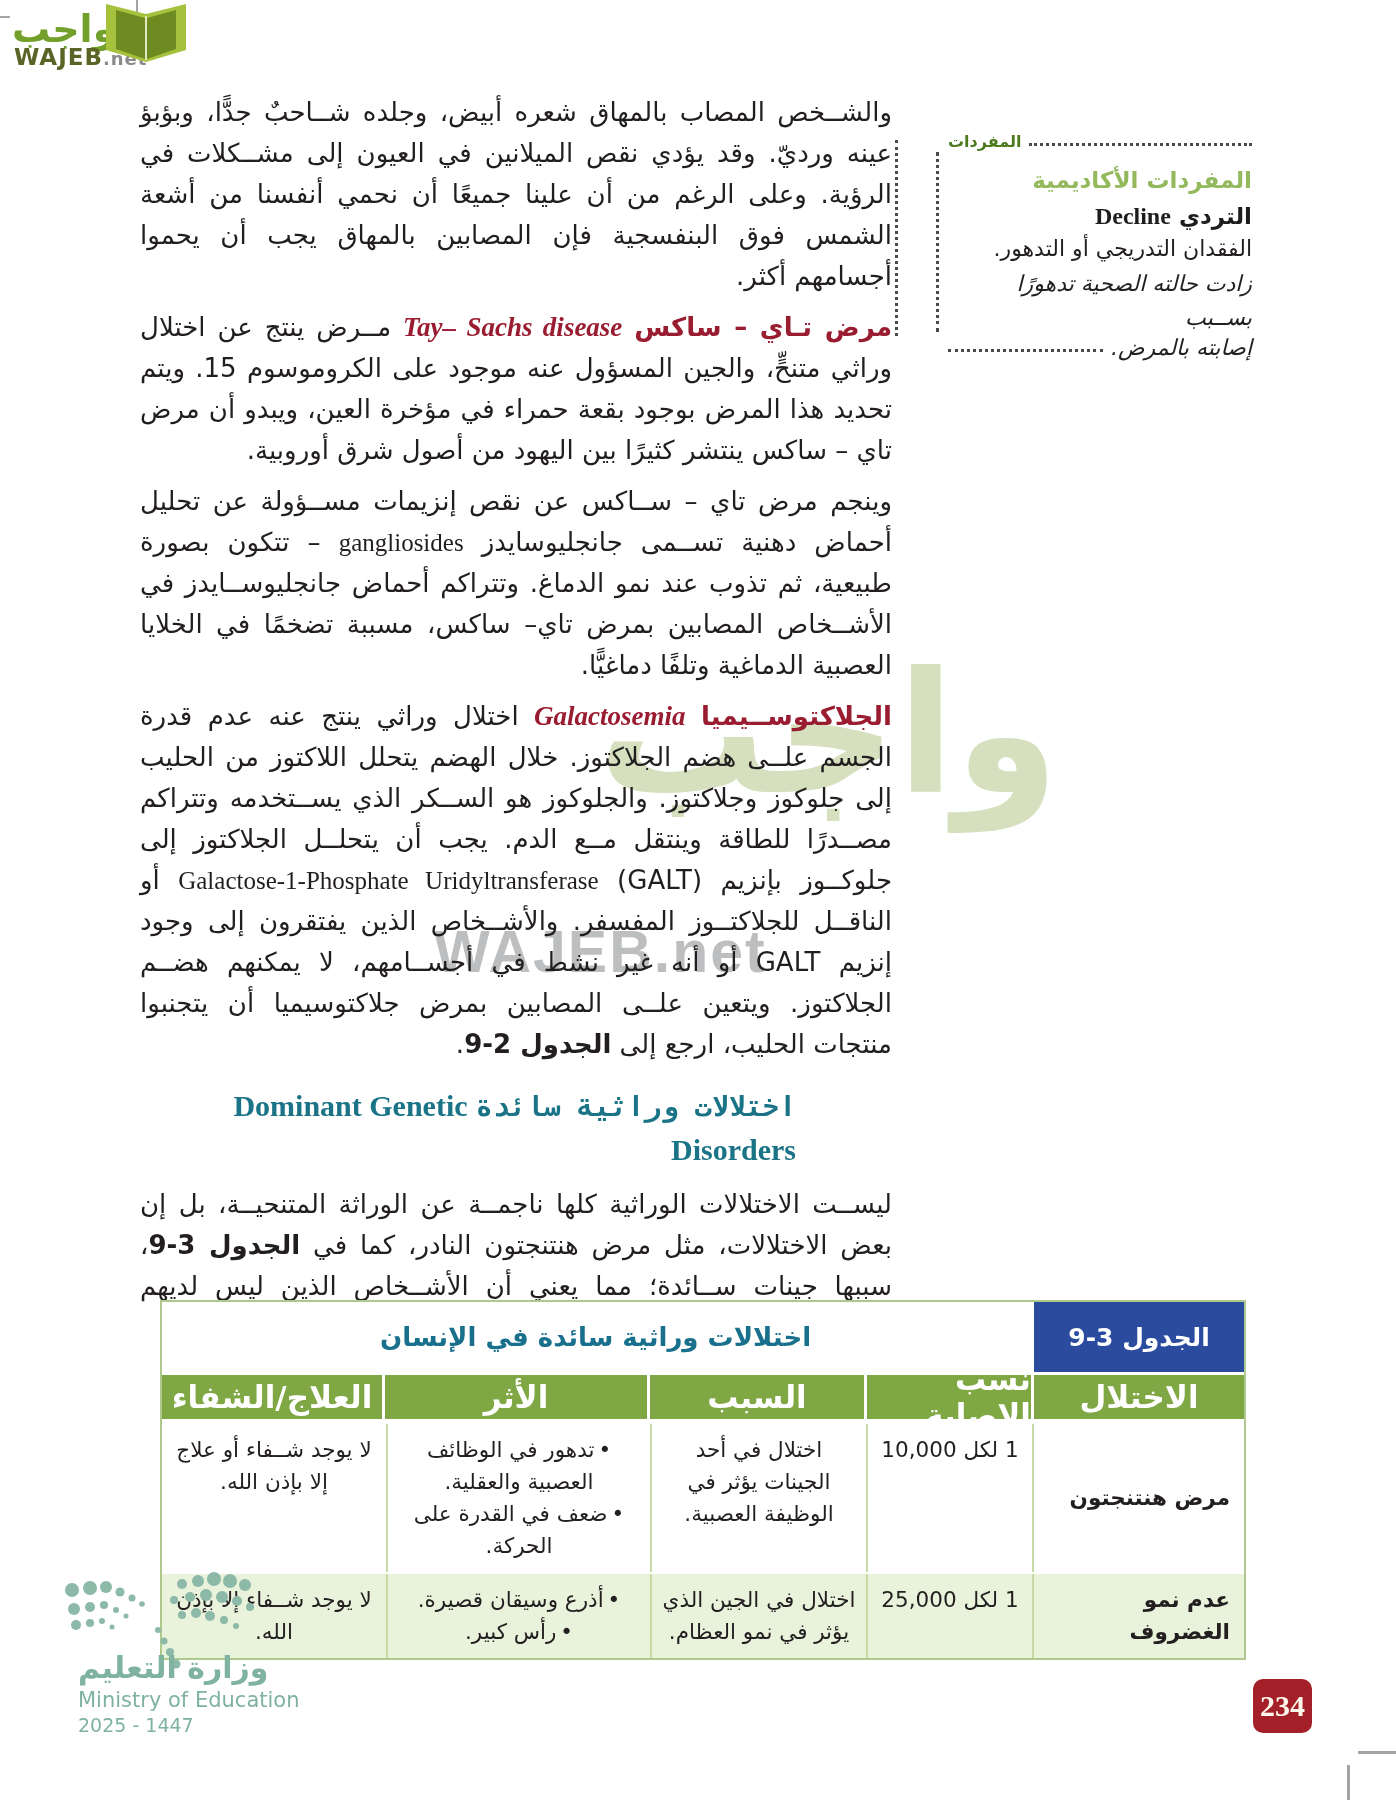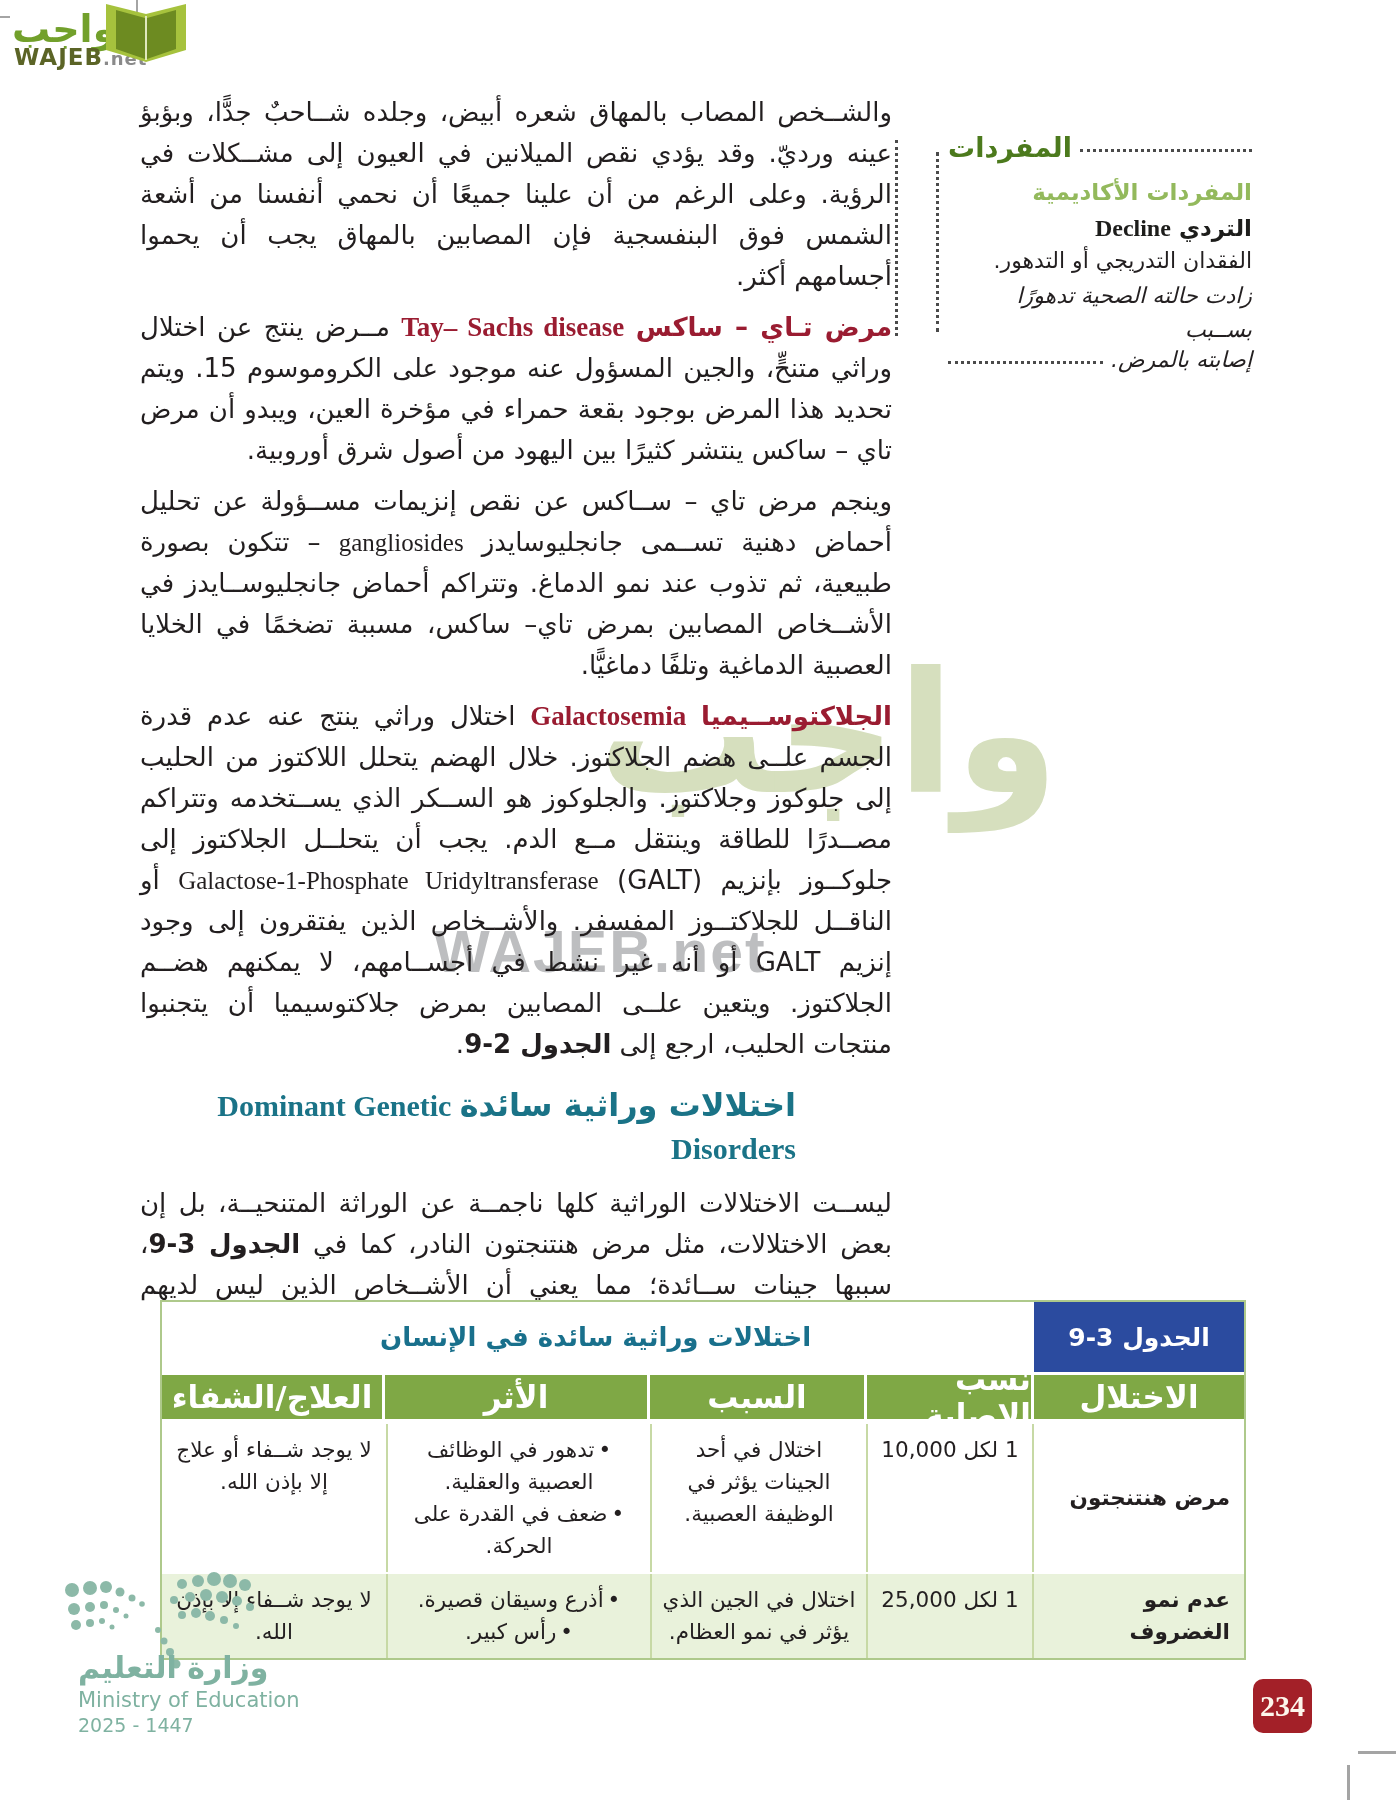--- a/index.html
+++ b/index.html
@@ -21,38 +21,38 @@
          line-height:1;mix-blend-mode:multiply;pointer-events:none;}
   .wm-en{left:434px;top:918px;font-size:59px;font-weight:800;color:#87898b;opacity:.55;
          letter-spacing:2px;mix-blend-mode:multiply;pointer-events:none;
          font-family:"Liberation Sans",sans-serif;}
 
   
   .dotline-v{width:0;border-left:3px dotted #4a4a4a;}
   .vocab{right:144px;top:132px;width:304px;direction:rtl;text-align:right;}
   .vocab .row1{display:flex;align-items:center;gap:8px;}
   .leader{flex:1;border-top:3.5px dotted #4a4a4a;transform:translateY(3px);}
-  .vocab-title{font-size:27px;font-weight:bold;color:#4c7a1d;}
+  .vocab-title{font-size:16px;font-weight:bold;color:#4c7a1d;}
   .vocab-sub{font-size:23px;font-weight:bold;color:#93b95c;margin-top:16px;}
   .vocab-term{font-size:23px;font-weight:bold;color:#1d1d1b;margin-top:10px;}
   .vocab-term .lat{font-family:"Liberation Serif",serif;font-size:24px;}
   .vocab-def{font-size:22px;margin-top:6px;}
   .vocab-ex{font-size:22px;font-style:italic;margin-top:6px;line-height:34px;}
   .vocab .rowlast{display:flex;align-items:center;gap:8px;font-style:italic;font-size:22px;}
 
   
   .main{left:140px;top:92px;width:752px;direction:rtl;text-align:justify;
         font-size:26px;line-height:41px;color:#221e1f;}
   .main p{margin:0 0 10px 0;}
   .lead-ar{font-weight:bold;color:#9a1c31;}
-  .lead-en{font-weight:bold;color:#9a1c31;font-family:"Liberation Serif",serif;font-size:27px;}
+  .lead-en{font-weight:bold;color:#9a1c31;font-family:"Liberation Serif",serif;font-size:27px;font-style:italic;}
   .lat-serif{font-family:"Liberation Serif",serif;font-size:25px;}
   .bold-ref{font-weight:bold;}
   .sect{margin:20px 0 12px 0;padding-right:96px;text-align:right;}
-  .sect .h-ar{font-size:32px;font-weight:bold;color:#1a7387;}
+  .sect .h-ar{font-size:28px;font-weight:bold;color:#1a7387;font-family:Liberation Mono, monospace;}
   .sect .h-en{font-size:30px;font-weight:bold;color:#1a7387;font-family:"Liberation Serif",serif;}
 
   
   .tbl{left:160px;top:1300px;width:1086px;direction:rtl;border:2px solid #aec98b;background:#fff;box-sizing:border-box;}
   .tbl-title-row{display:grid;grid-template-columns:210px 1fr;gap:5px;background:#fff;height:70px;}
   .tbl-label{background:#2b4b9f;color:#fff;font-weight:bold;font-size:25px;
              display:flex;align-items:center;justify-content:center;}
   .tbl-title{display:flex;align-items:center;justify-content:center;
              color:#19708c;font-weight:bold;font-size:26px;}
   .cols{display:grid;grid-template-columns:210px 164px 214px 262px 1fr;}

